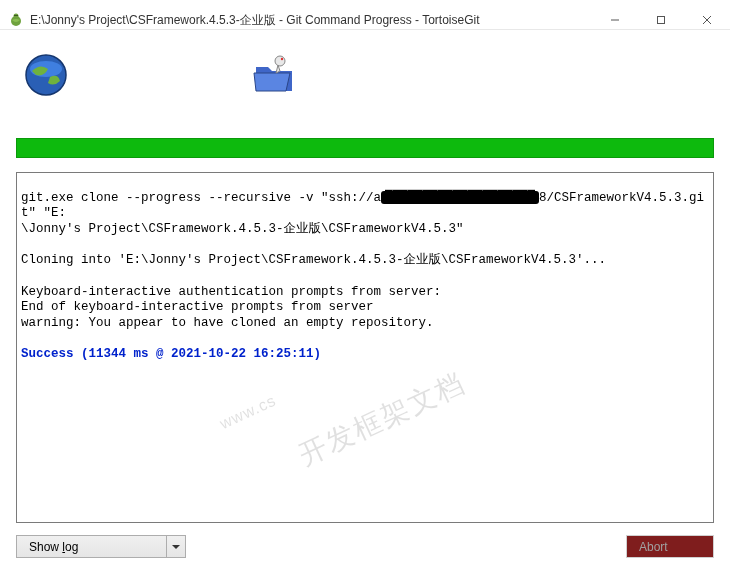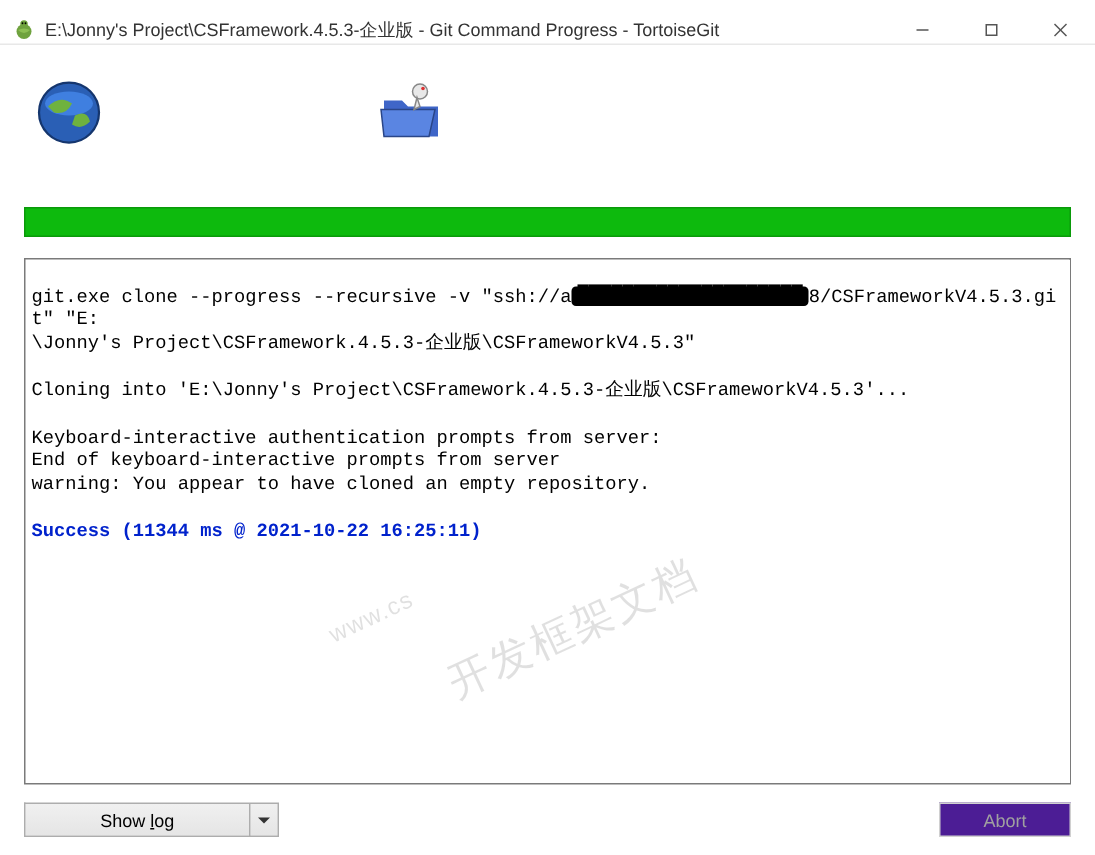--- a/index.html
+++ b/index.html
@@ -104,26 +104,26 @@
     align-items:center;
   }
   .buttonrow .spacer { flex:1; }
   .btn {
     height:23px;
     min-width:88px;
     padding:0 12px;
     border:1px solid #adadad;
     background:linear-gradient(#f0f0f0,#e5e5e5);
     font-size:12px;
-    display:inline-flex; align-items:center; justify-content:center;
+    display:inline-flex; align-items:center; justify-content:flex-start;
     cursor:default;
   }
   .btn.disabled {
     color:#a0a0a0;
-    background:#4c1d95;
+    background:#7f1d1d;
     border-color:#d0d0d0;
   }
   .btn u { text-decoration:underline; }
   .splitbtn {
     display:flex;
   }
   .splitbtn .btn.main { min-width:150px; border-right:none; }
   .splitbtn .dropbtn {
     width:20px; min-width:20px;
     border:1px solid #adadad;

